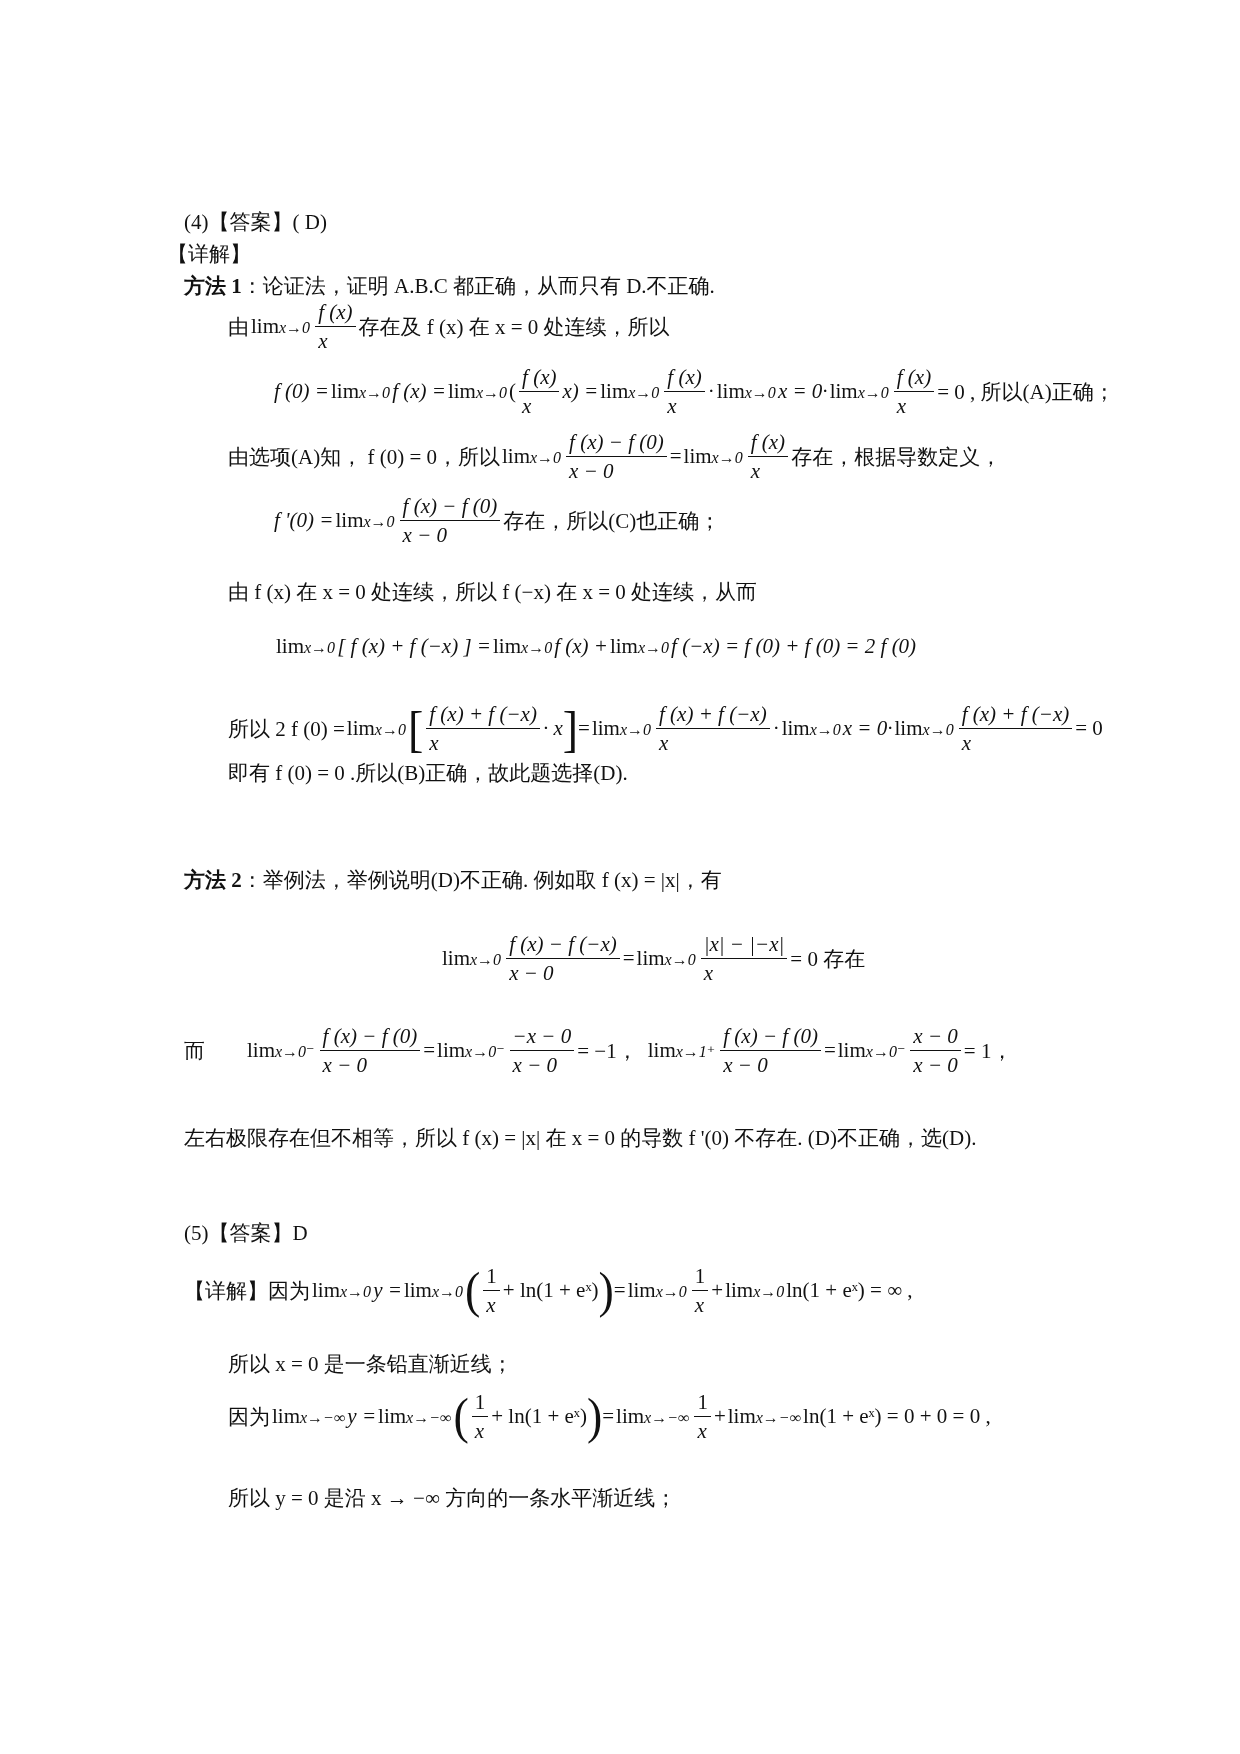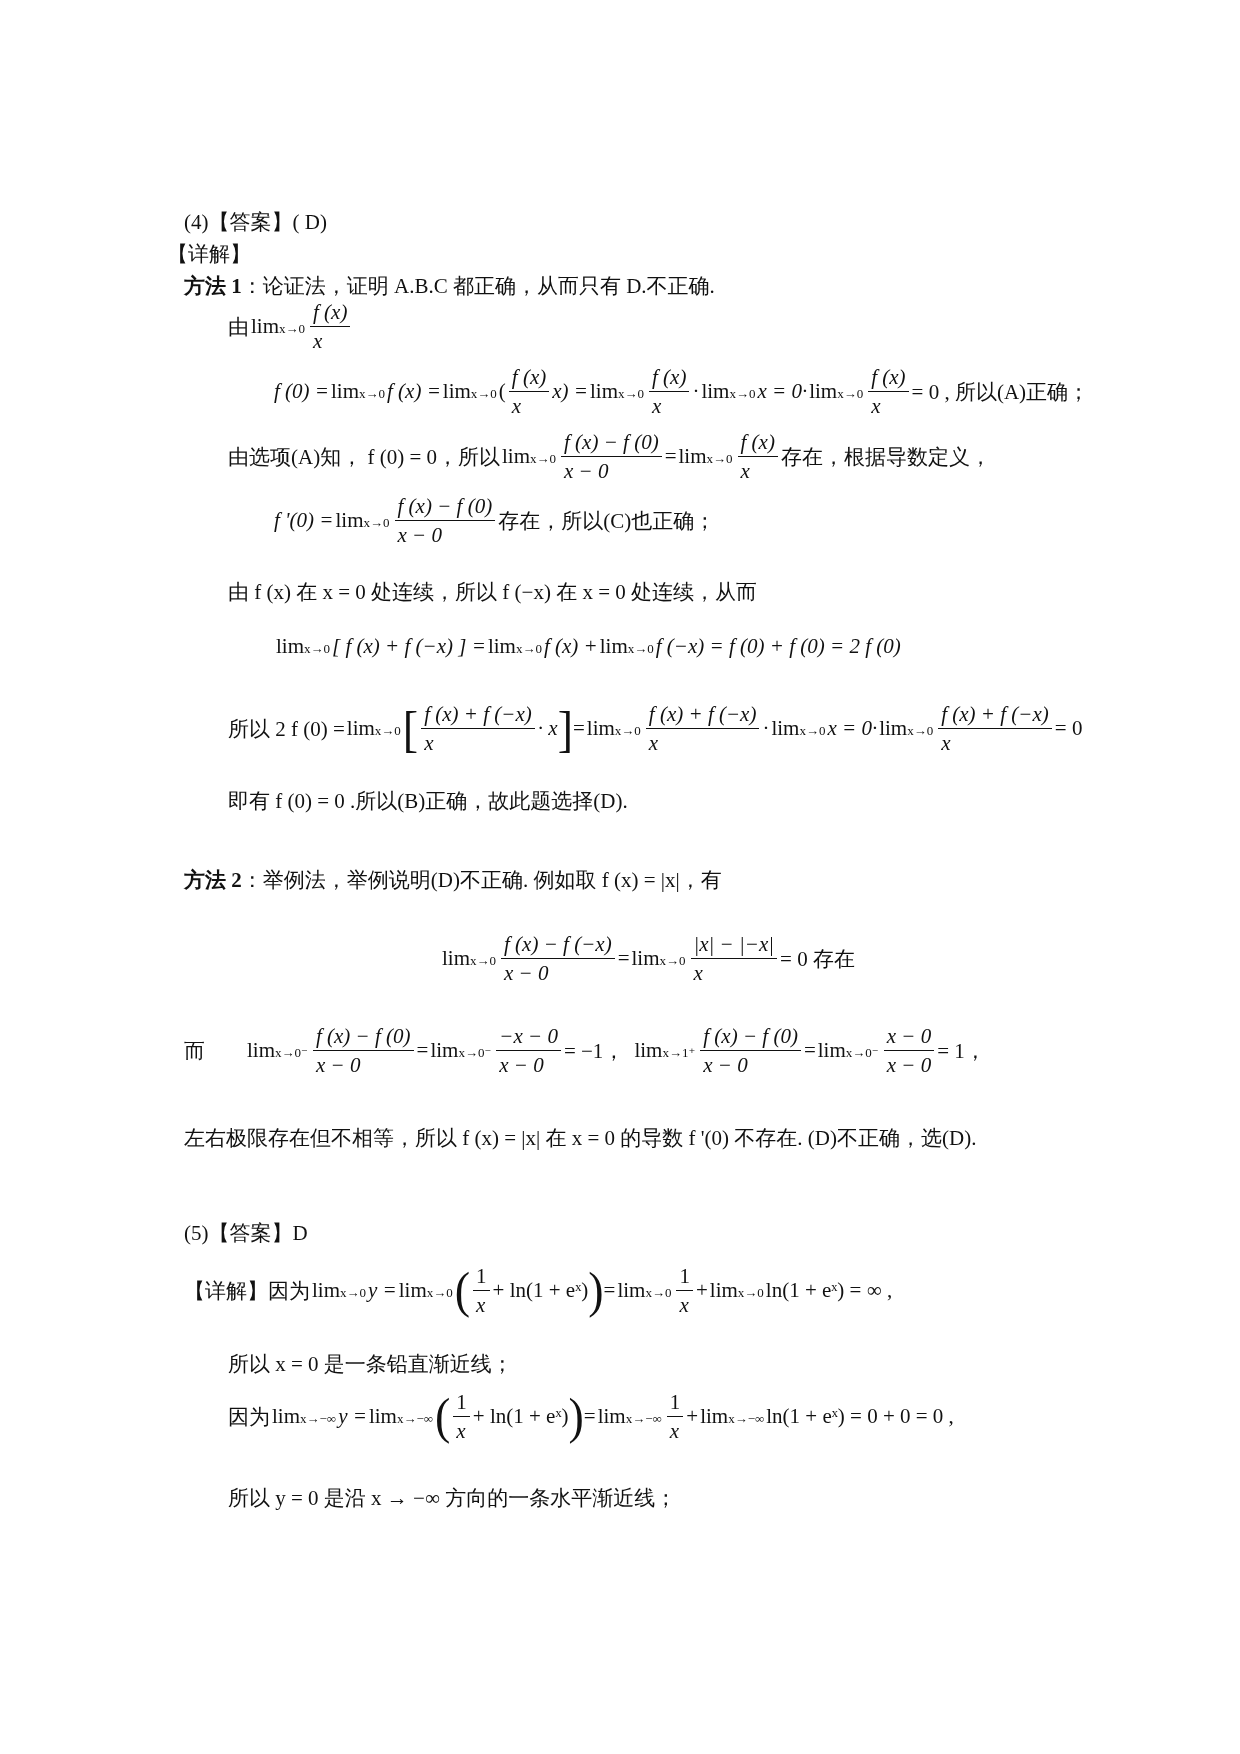--- a/index.html
+++ b/index.html
@@ -5,21 +5,21 @@
   html, body { margin:0; padding:0; background:#ffffff; }
   body { width:1240px; height:1754px; position:relative; overflow:hidden;
          font-family:"Liberation Serif","DejaVu Serif",serif; color:#111; font-size:21px; }
   .line { position:absolute; white-space:nowrap; display:flex; align-items:center; }
   .m { font-style:italic; }
   .b { font-weight:bold; }
   .frac { display:inline-flex; flex-direction:column; align-items:flex-start; vertical-align:middle; margin:0 3px; }
   .frac .num { padding:0 3px 2px; border-bottom:1.6px solid #111; line-height:1.15; }
   .frac .den { padding:2px 3px 0; line-height:1.15; }
   .lim { display:inline-flex; flex-direction:row; align-items:center; margin:0 2px; line-height:1; }
-  .lim .sub { font-size:13px; margin-top:3px; }
+  .lim .sub { font-size:16px; font-style:italic; margin-top:3px; }
   .big { font-size:46px; line-height:1; transform:scaleY(1.1); font-weight:200; }
 </style>
 </head>
 <body>
 
 <div class="line" style="left:184px;top:208px;">
     <span>(4)【答案】( D)</span>
   </div>
 <div class="line" style="left:167px;top:240px;">
     <span>【详解】</span>
@@ -32,20 +32,21 @@
 <div class="line" style="left:228px;top:300px;">
   <span>由</span>
   <span class="lim">
       <span>lim</span>
       <span class="sub">x→0</span>
     </span>
   <span class="frac">
       <span class="num m">f (x)</span>
       <span class="den m">x</span>
     </span>
+  <span>存在及 f (x) 在 x = 0 处连续，所以</span>
 </div>
 
 <div class="line" style="left:274px;top:365px;">
   <span class="m">f (0) =</span>
   <span class="lim">
       <span>lim</span>
       <span class="sub">x→0</span>
     </span>
   <span class="m">f (x) =</span>
   <span class="lim">
@@ -172,21 +173,21 @@
       <span>lim</span>
       <span class="sub">x→0</span>
     </span>
   <span class="frac">
       <span class="num m">f (x) + f (−x)</span>
       <span class="den m">x</span>
     </span>
   <span>= 0</span>
 </div>
 
-<div class="line" style="left:228px;top:787px;">
+<div class="line" style="left:228px;top:759px;">
     <span>即有 f (0) = 0 .所以(B)正确，故此题选择(D).</span>
   </div>
 
 <div class="line" style="left:184px;top:866px;">
   <span class="b">方法 2</span>
   <span>：举例法，举例说明(D)不正确. 例如取 f (x) = |x|，有</span>
 </div>
 
 <div class="line" style="left:440px;top:932px;">
   <span class="lim">

